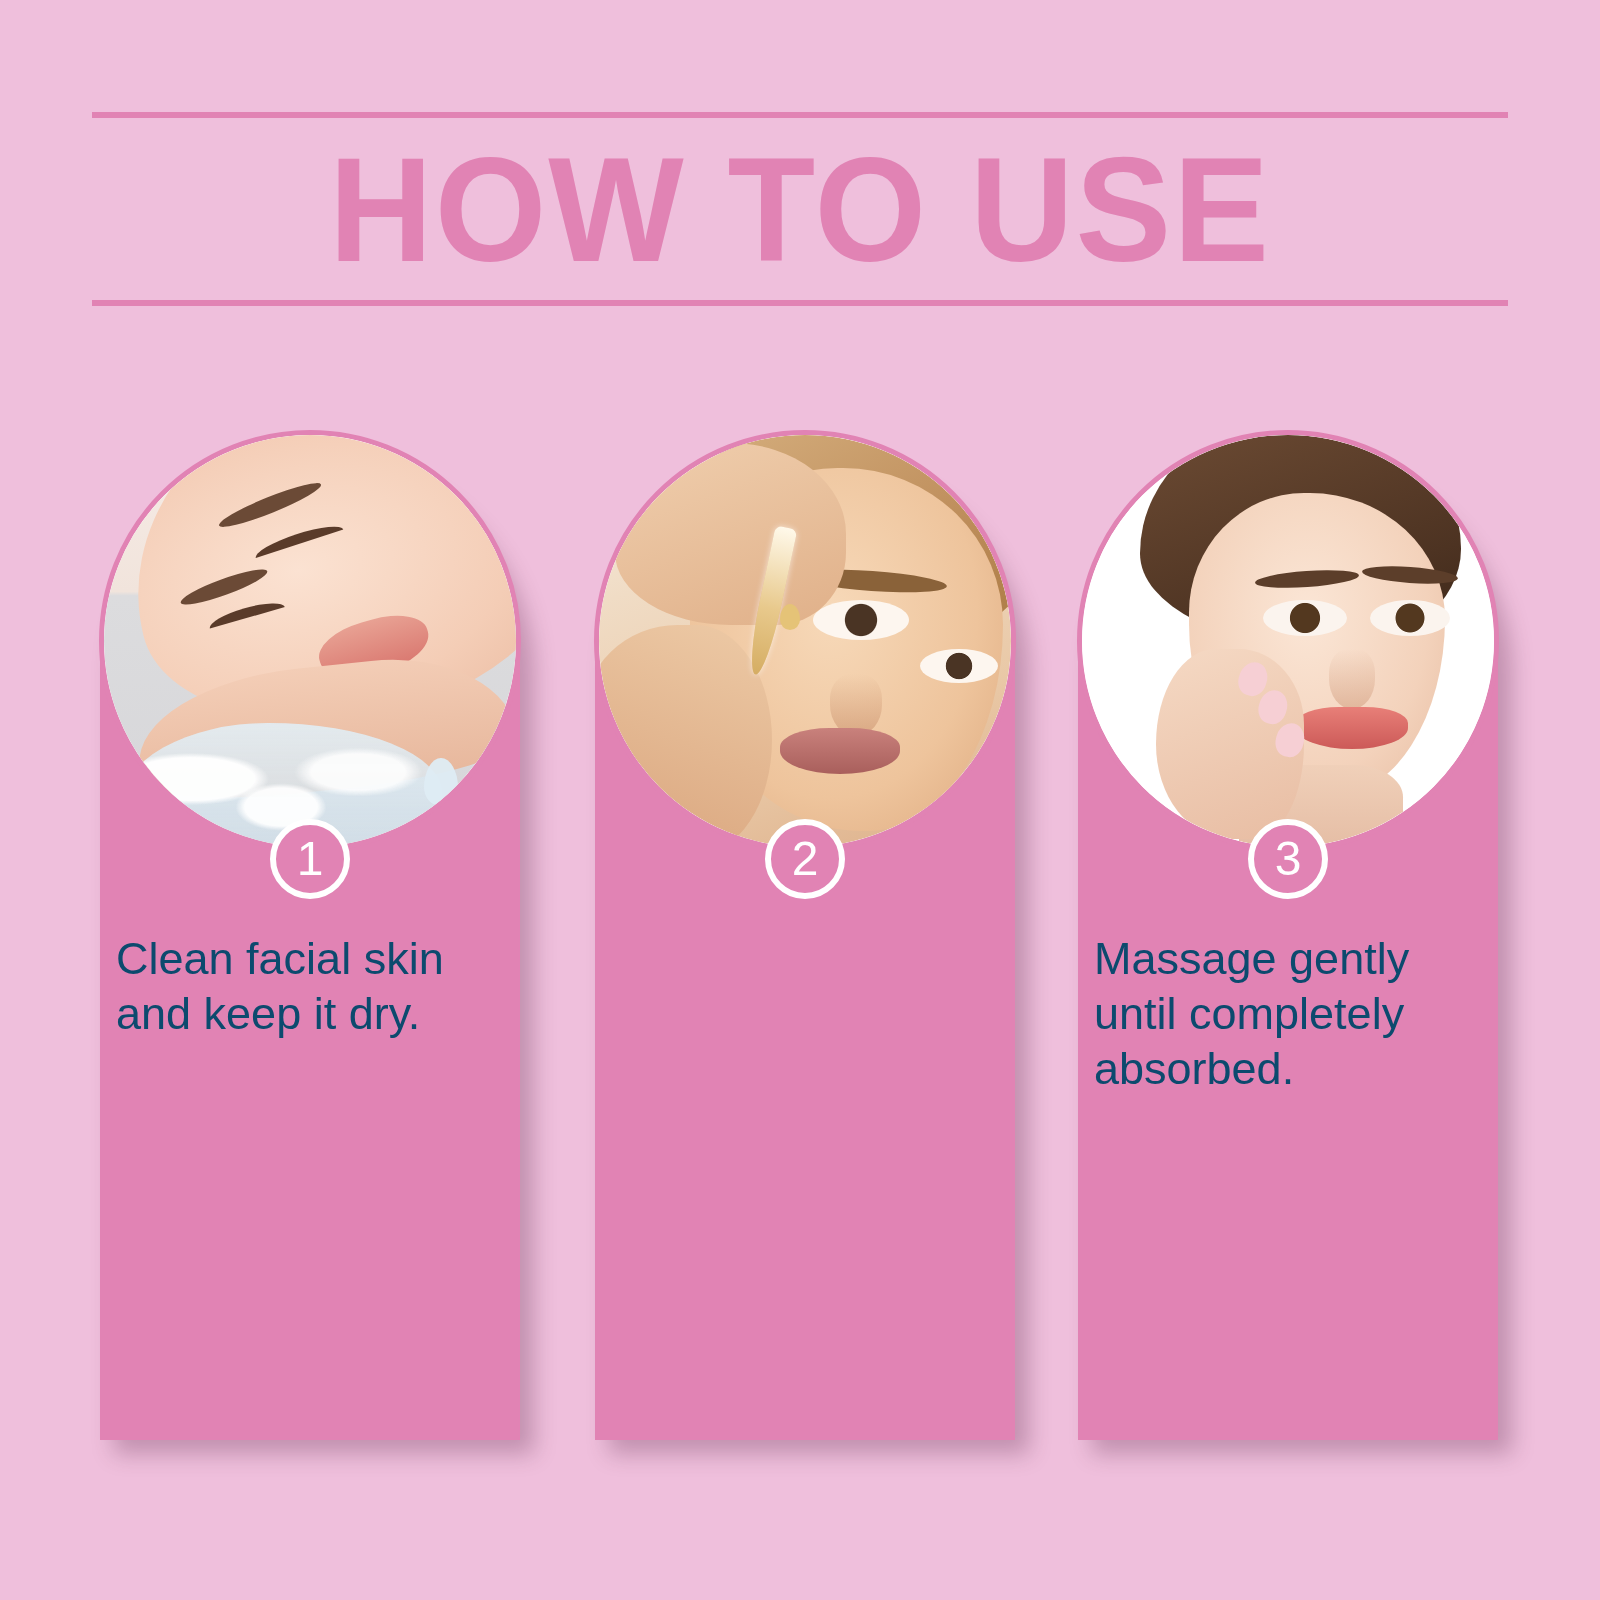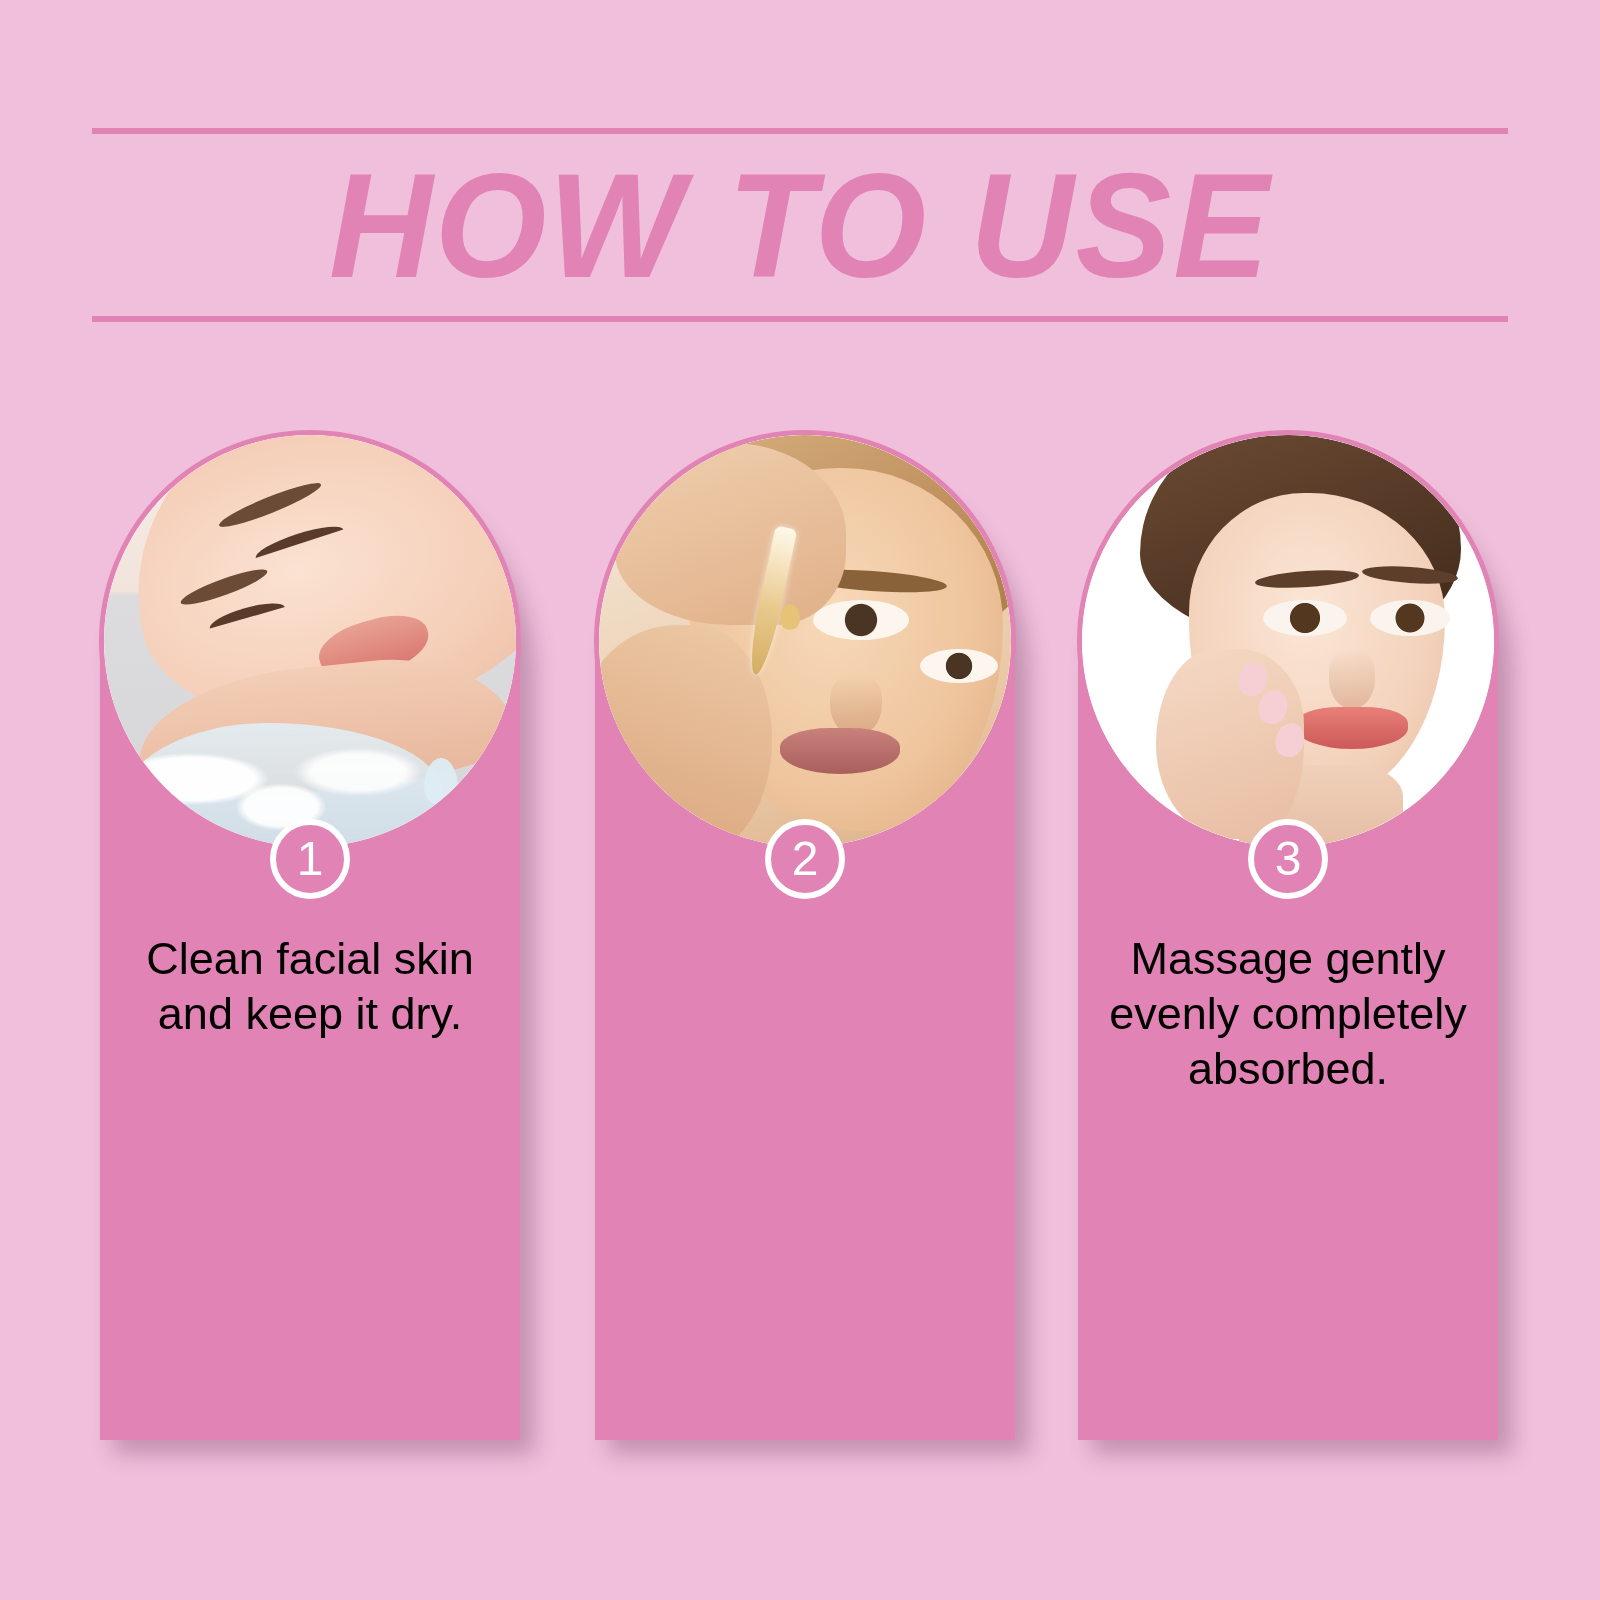--- a/index.html
+++ b/index.html
@@ -12,23 +12,22 @@
     background: #efbfdc;
     font-family: "Liberation Sans", sans-serif;
     overflow: hidden;
     position: relative;
   }
 
   
   #header {
     position: absolute;
     left: 92px;
-    top: 128px;
+    top: 112px;
     width: 1416px;
-    font-style: italic;
   }
   .rule {
     height: 6px;
     background: #e183b4;
     width: 100%;
   }
   #page-title {
     text-align: center;
     color: #e183b4;
     font-size: 148px;
@@ -291,24 +290,24 @@
     font-weight: normal;
     font-family: "Liberation Sans", sans-serif;
   }
 
   
   .caption {
     position: absolute;
     left: 16px;
     right: 16px;
     top: 480px;
-    color: #000000;
+    color: #0c4a6e;
     font-size: 45px;
     line-height: 1.22;
-    text-align: center;
+    text-align: left;
     font-family: "Liberation Sans", sans-serif;
     white-space: pre-line;
   }
 </style>
 </head>
 <body>
 
 <div id="header">
   <div class="rule"></div>
   <div id="page-title">HOW TO USE</div>
@@ -371,17 +370,17 @@
         <div class="nose"></div>
         <div class="lips"></div>
         <div class="hand"></div>
         <div class="nail1"></div>
         <div class="nail2"></div>
         <div class="nail3"></div>
       </div>
     </div>
     <div class="badge">3</div>
     <div class="caption">Massage gently
-evenly completely
+until completely
 absorbed.</div>
   </div>
 
 </div>
 
 </body></html>

